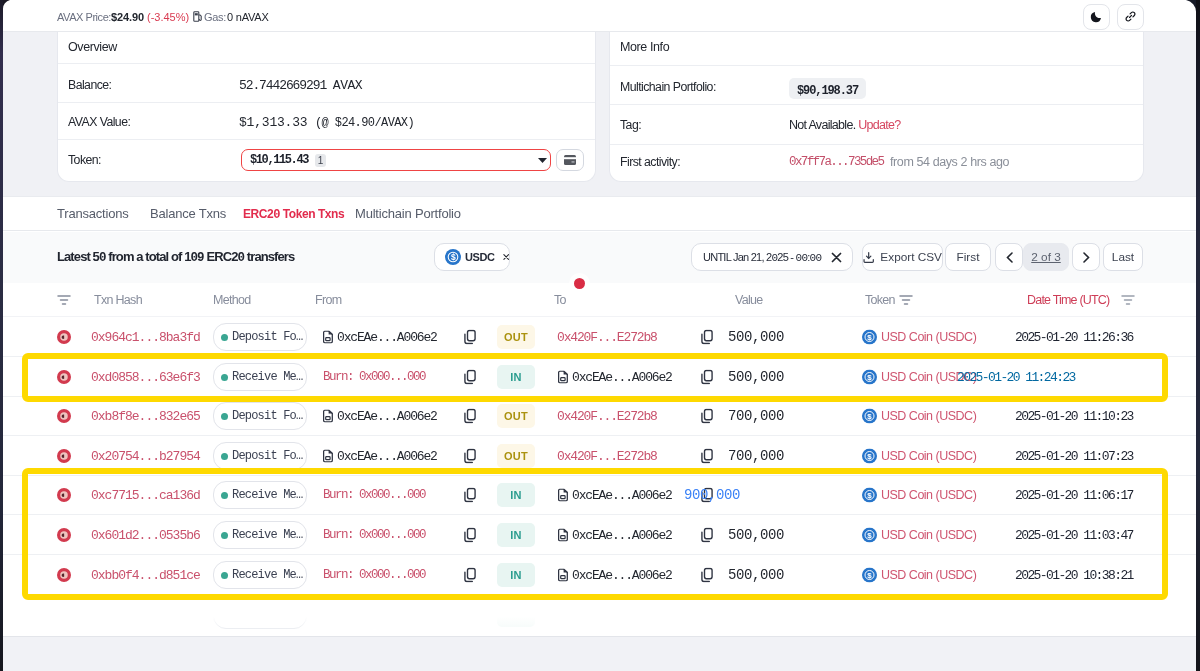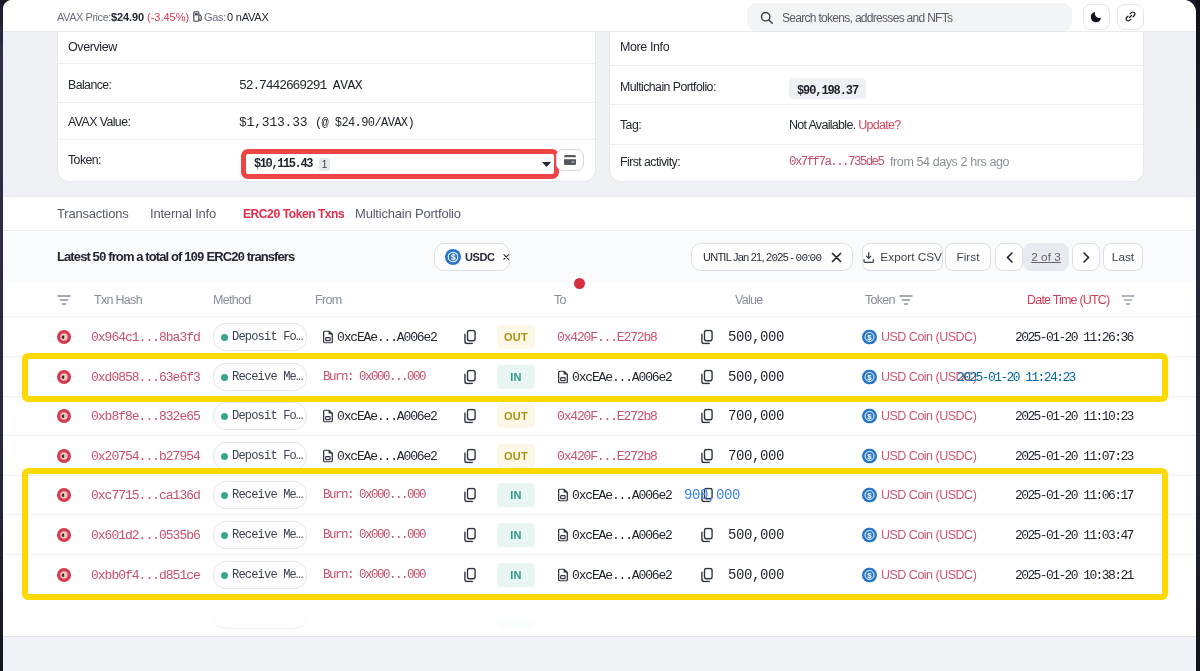--- a/index.html
+++ b/index.html
@@ -53,27 +53,20 @@
     <div class="abs" style="left:147px;top:11px;font-size:11px;color:#d93b51;">(-3.45%)</div>
     <svg class="abs" style="left:193px;top:11px;" width="9" height="11" viewBox="0 0 9 11">
         <g fill="none" stroke="#3a3f4c" stroke-width="1.1">
           <rect x="0.8" y="0.8" width="5" height="9.4" rx="0.8"></rect>
           <path d="M1.8 2.2h3v2.2h-3z" fill="#3a3f4c" stroke="none"></path>
           <path d="M6.2 4h0.9l1.1 1.2v3.4a0.9 0.9 0 0 1-1.8 0" stroke-linecap="round"></path>
         </g>
       </svg>
     <div class="abs" style="left:204px;top:11px;font-size:11px;letter-spacing:-.3px;color:#6b7080;">Gas:</div>
     <div class="abs" style="left:227px;top:11px;font-size:11px;letter-spacing:-.2px;color:#23272f;">0 nAVAX</div>
-    <div class="abs" style="left:747px;top:3px;width:325px;height:28px;background:#f3f4f6;border-radius:9px;">
-      <svg class="abs" style="left:13px;top:8px;" width="14" height="14" viewBox="0 0 16 16">
-          <circle cx="6.5" cy="6.5" r="4.8" fill="none" stroke="#3a3f4c" stroke-width="1.6"></circle>
-          <line x1="10.2" y1="10.2" x2="14" y2="14" stroke="#3a3f4c" stroke-width="1.6" stroke-linecap="round"></line>
-        </svg>
-      <div class="abs" style="left:35px;top:8px;font-size:12px;letter-spacing:-.7px;color:#565b66;">Search tokens, addresses and NFTs</div>
-    </div>
     <div class="abs" style="left:1083px;top:4px;width:25px;height:24px;border:1px solid #e3e5ea;border-radius:8px;background:#fff;">
       <svg class="abs" style="left:6px;top:5px;" width="13" height="13" viewBox="0 0 16 16">
           <path fill="#14161d" d="M13.5 9.8A6 6 0 0 1 6.2 2.5 6.3 6.3 0 1 0 13.5 9.8z"></path>
         </svg>
     </div>
     <div class="abs" style="left:1117px;top:4px;width:25px;height:24px;border:1px solid #e3e5ea;border-radius:8px;background:#fff;">
       <svg class="abs" style="left:6px;top:5px;" width="13" height="13" viewBox="0 0 16 16">
           <g stroke="#14161d" stroke-width="1.5" fill="none" stroke-linecap="round">
             <path d="M6.8 9.2 9.3 6.7"></path>
             <path d="M7.5 4.8l1.6-1.6a2.5 2.5 0 0 1 3.6 3.6L11 8.5"></path>
@@ -86,21 +79,21 @@
     <div class="card" id="card1">
       <div class="cardhead">Overview</div>
       <div class="carddiv" style="top:31px;"></div>
       <div class="abs" style="left:10px;top:46px;font-size:12.3px;letter-spacing:-.55px;color:#23272f;">Balance:</div>
       <div class="abs m" style="left:181px;top:46px;font-size:13px;letter-spacing:-1.1px;color:#23272f;">52.7442669291 <span style="letter-spacing:-.5px;">AVAX</span></div>
       <div class="carddiv" style="top:70px;"></div>
       <div class="abs" style="left:10px;top:83px;font-size:12.3px;letter-spacing:-.55px;color:#23272f;">AVAX Value:</div>
       <div class="abs m" style="left:181px;top:83px;font-size:13px;letter-spacing:-.2px;color:#23272f;">$1,313.33 <span style="font-size:12px;letter-spacing:-.6px;text-align:center;">(@ $24.90/AVAX)</span></div>
       <div class="carddiv" style="top:107px;"></div>
       <div class="abs" style="left:10px;top:121px;font-size:12.3px;letter-spacing:-.55px;color:#23272f;">Token:</div>
-      <div class="abs" style="left:183px;top:117px;width:308px;height:20px;border:5px solid #ef4444;border-radius:7px;background:#fff;">
+      <div class="abs" style="left:183px;top:117px;width:308px;height:20px;border:1px solid #ef4444;border-radius:7px;background:#fff;">
         <span class="abs m" style="left:8px;top:3px;font-size:12px;font-weight:bold;letter-spacing:-1.4px;color:#1c202a;white-space:nowrap;">$10,115.43</span>
         <span class="abs" style="left:73px;top:3.5px;width:11px;height:13px;background:#e6e8eb;border-radius:3px;font-size:10px;color:#3c414d;text-align:center;line-height:13px;">1</span>
         <svg class="abs" style="left:296px;top:8px;" width="9" height="5" viewBox="0 0 9 5">
             <path d="M0 0h9L4.5 5z" fill="#20242e"></path>
           </svg>
       </div>
       <div class="abs" style="left:498px;top:117px;width:26px;height:20px;border:1px solid #d4d8e0;border-radius:7px;background:#fff;">
         <svg class="abs" style="left:7px;top:5px;" width="12" height="10" viewBox="0 0 12 10">
             <rect x="0" y="0" width="12" height="10" rx="1.5" fill="#54575e"></rect>
             <rect x="0" y="2.2" width="12" height="2" fill="#fff"></rect>
@@ -117,21 +110,21 @@
       <div class="abs" style="left:10px;top:86px;font-size:12.3px;letter-spacing:-.55px;color:#23272f;">Tag:</div>
       <div class="abs" style="left:179px;top:86px;font-size:12.5px;letter-spacing:-.7px;color:#23272f;">Not Available. <span style="color:#d6455f;">Update?</span></div>
       <div class="carddiv" style="top:112px;"></div>
       <div class="abs" style="left:10px;top:123px;font-size:12.3px;letter-spacing:-.55px;color:#23272f;">First activity:</div>
       <div class="abs m" style="left:179px;top:123px;font-size:12.5px;letter-spacing:-1.6px;color:#c4506a;">0x7ff7a...735de5</div>
       <div class="abs" style="left:280px;top:123px;font-size:12.5px;letter-spacing:-.4px;color:#8a8f99;">from 54 days 2 hrs ago</div>
     </div>
   </div>
   <div class="abs" id="tabs">
     <div class="tab" style="left:57px;">Transactions</div>
-    <div class="tab" style="left:150px;">Internal Info</div>
+    <div class="tab" style="left:150px;">Balance Txns</div>
     <div class="tab" style="left:243px;color:#e22c4d;font-weight:bold;font-size:12px;letter-spacing:-.45px;top:10px;">ERC2<span class="m" style="font-size:12px;">0</span> Token Txns</div>
     <div class="tab" style="left:355px;">Multichain Portfolio</div>
   </div>
   <div class="abs" id="filterbar">
     <div class="abs" style="left:57px;top:17px;font-size:13px;letter-spacing:-.9px;font-weight:bold;color:#21252f;">Latest 5<span class="m" style="font-size:12.5px;">0</span> from a total of 1<span class="m" style="font-size:12.5px;">09</span> ERC2<span class="m" style="font-size:12.5px;">0</span> transfers</div>
     <div class="chip" style="left:434px;width:74px;">
       <svg style="margin-left:10px;flex:none;" width="16" height="16" viewBox="0 0 17 17">
           <circle cx="8.5" cy="8.5" r="8.5" fill="#2775ca"></circle>
           <circle cx="8.5" cy="8.5" r="5.1" fill="none" stroke="#fff" stroke-width="1.1"></circle>
           <text x="8.5" y="11.6" text-anchor="middle" font-size="9" font-weight="bold" fill="#fff" font-family="Liberation Sans">$</text>

